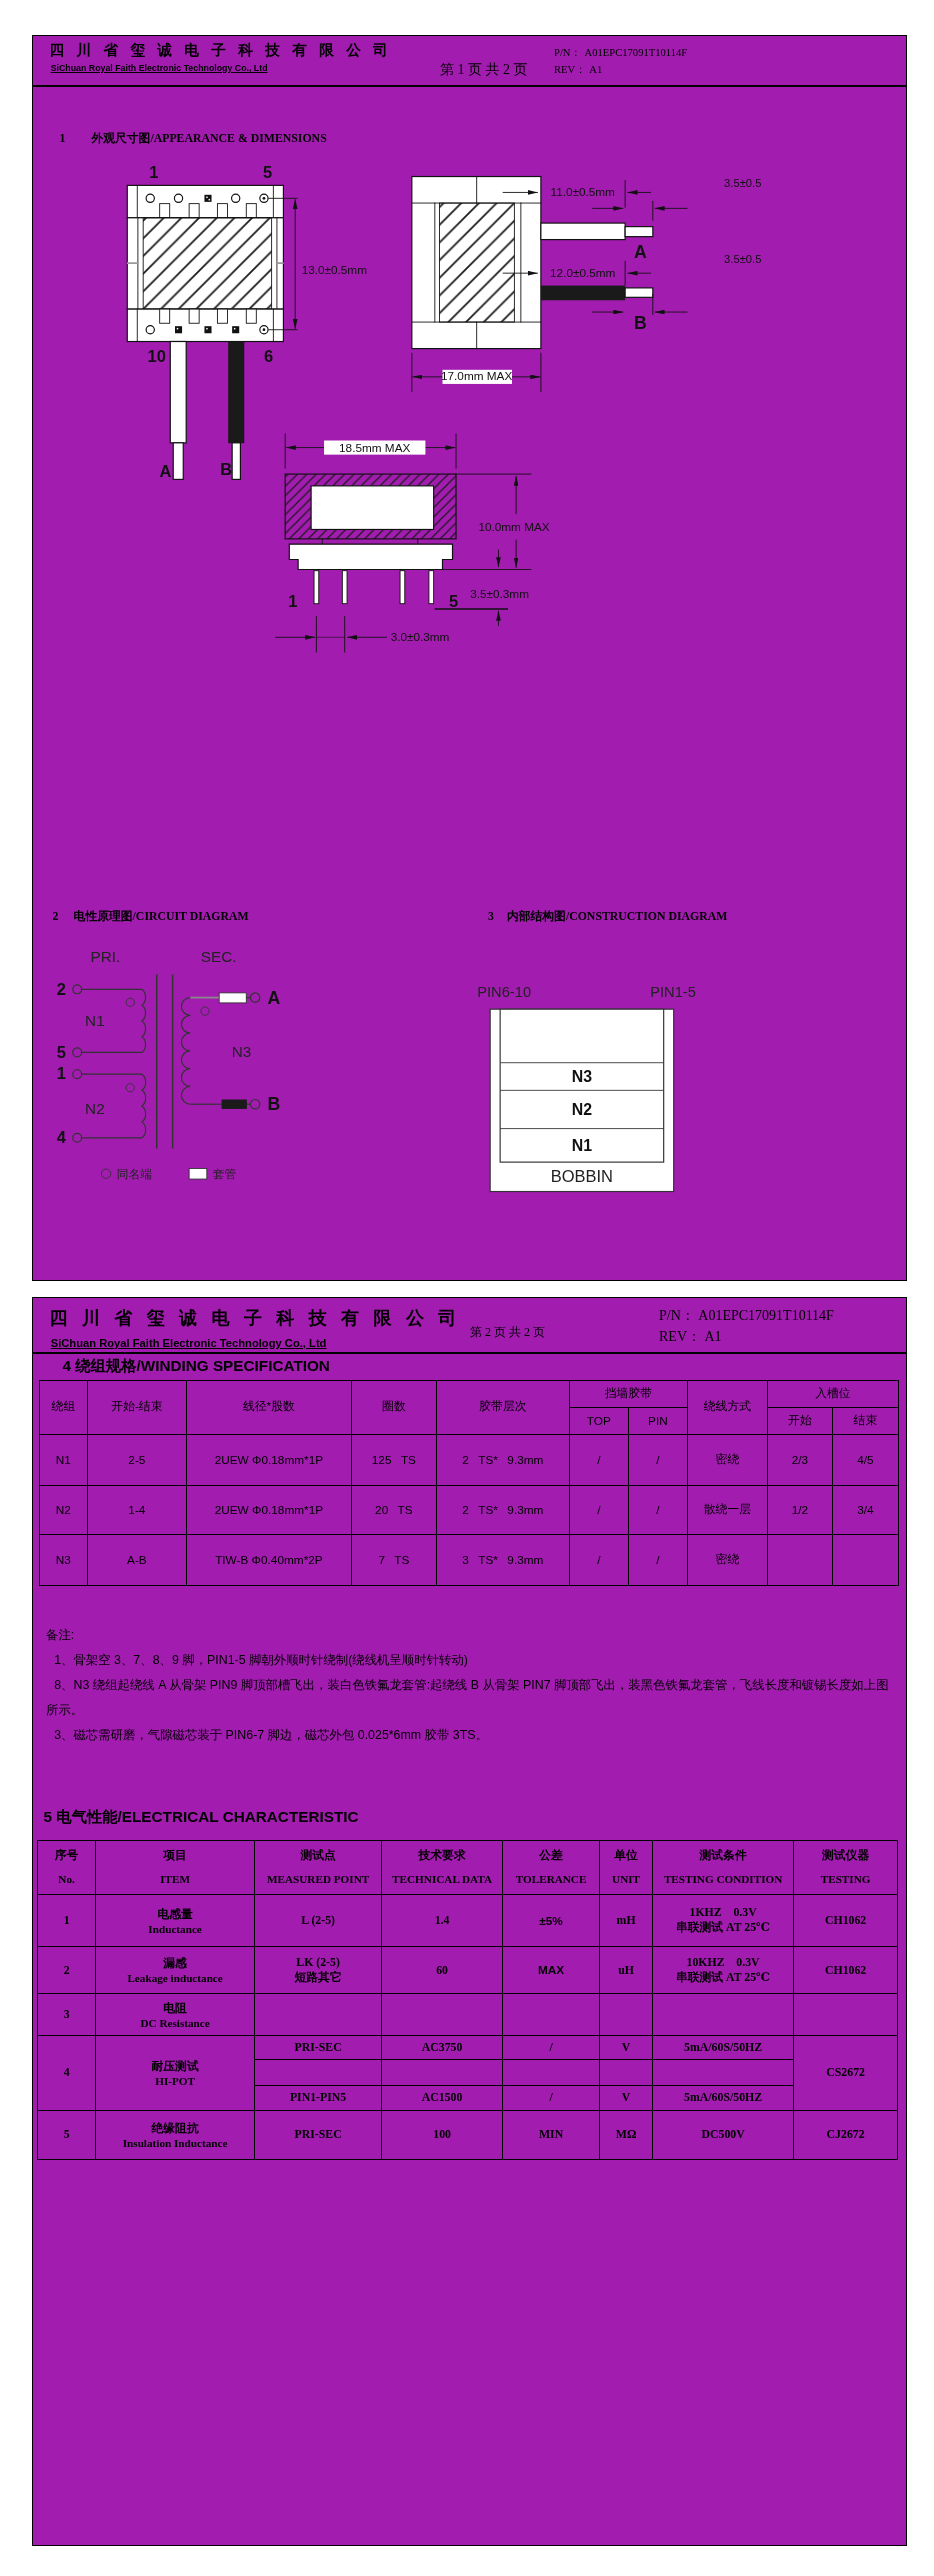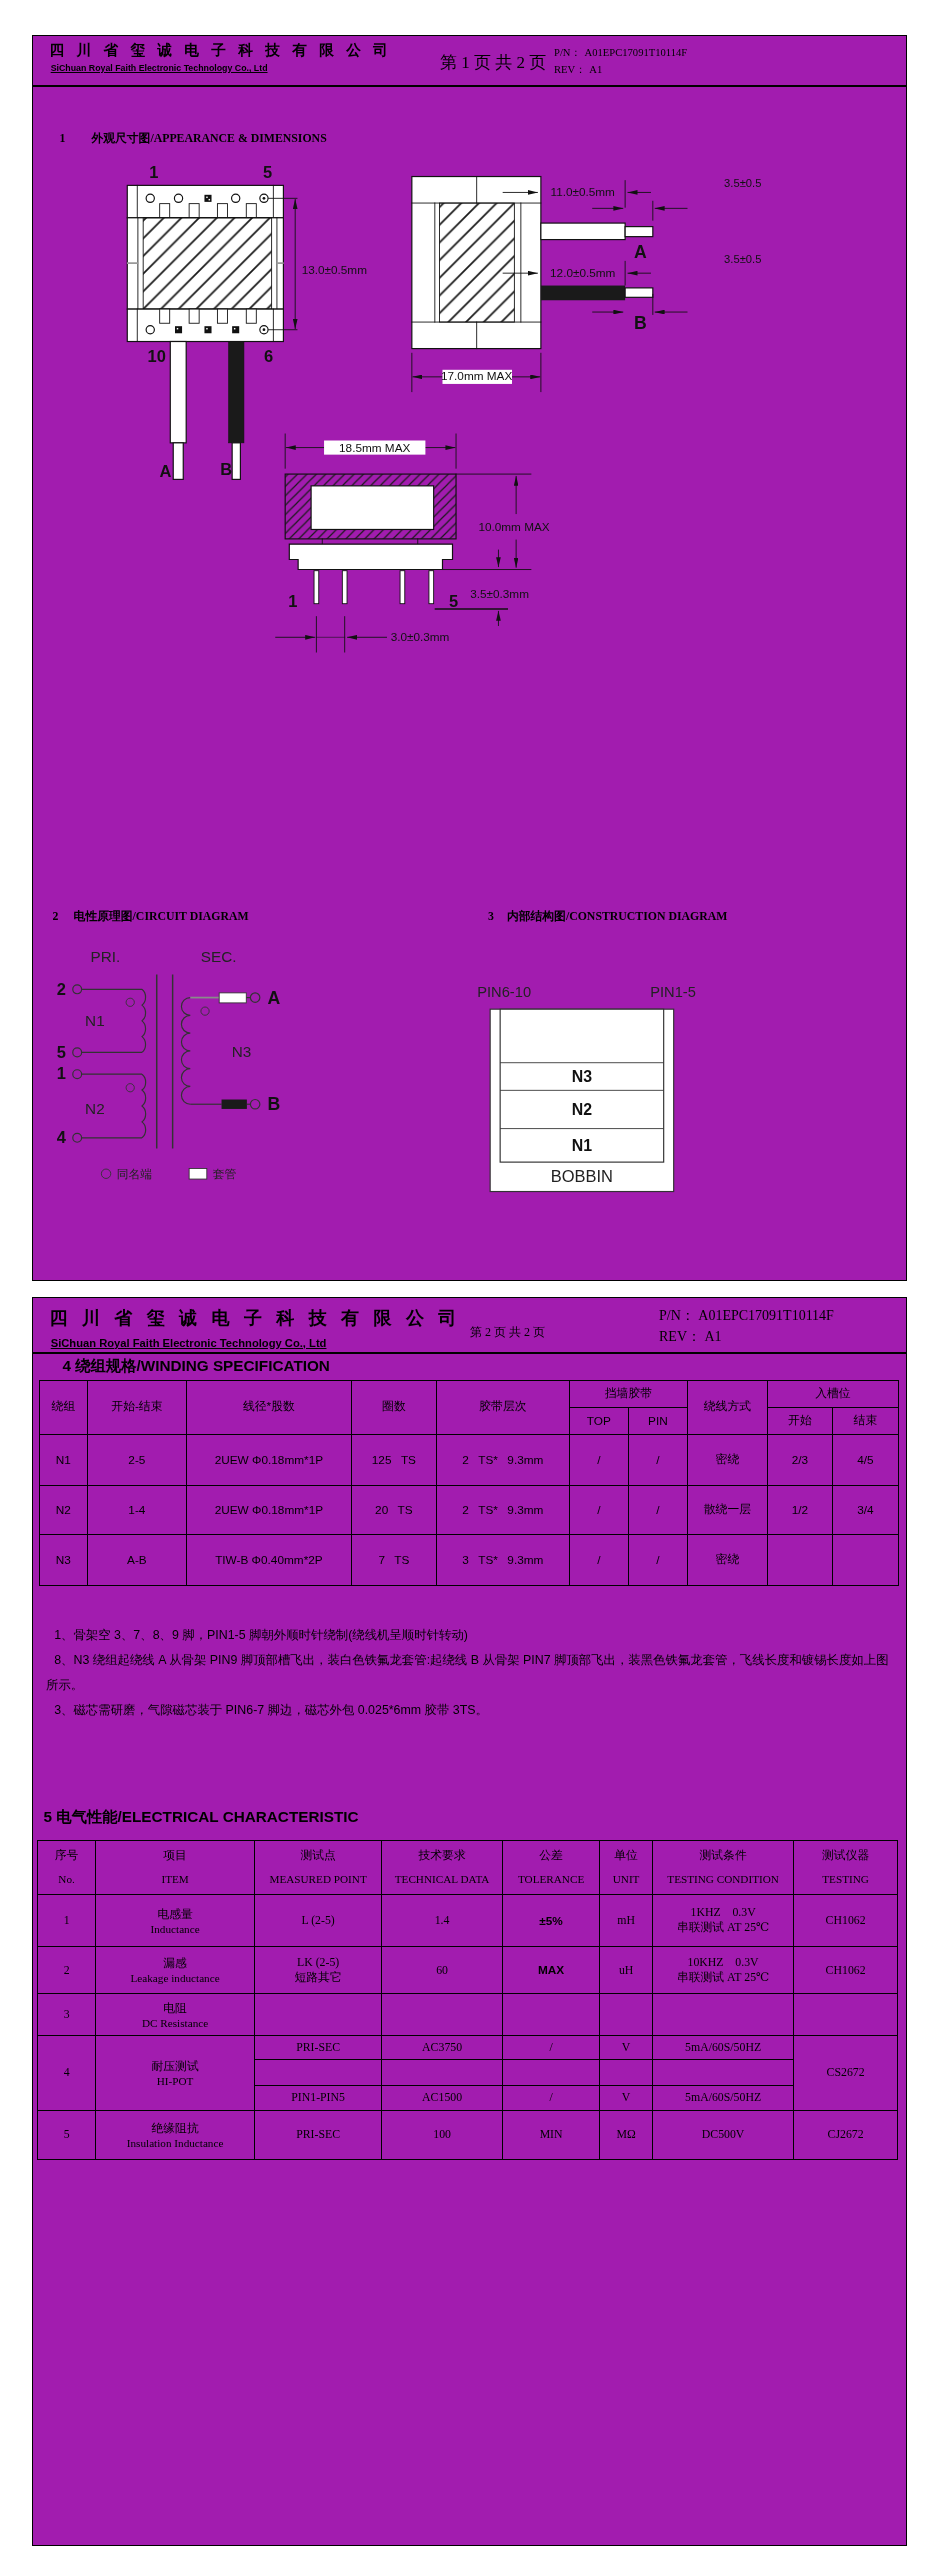--- a/index.html
+++ b/index.html
@@ -10,21 +10,21 @@
   #page2{top:1297px;height:1247px}
   .abs{position:absolute}
   
   .co-cn{position:absolute;font-weight:bold;white-space:nowrap}
   #page1 .co-cn{left:16.5px;top:4.7px;font-size:14.7px;letter-spacing:4.1px}
   #page2 .co-cn{left:16.5px;top:8.2px;font-size:18px;letter-spacing:4.7px}
   .co-en{position:absolute;font-weight:bold;text-decoration:underline;white-space:nowrap}
   #page1 .co-en{left:17.7px;top:27px;font-size:8.8px}
   #page2 .co-en{left:17.7px;top:39px;font-size:11.2px}
   .page-no{position:absolute;font-family:"Liberation Serif","DejaVu Serif",serif;white-space:nowrap}
-  #page1 .page-no{left:407px;top:15px;font-size:17px}
+  #page1 .page-no{left:407px;top:25px;font-size:14px}
   #page2 .page-no{left:437px;top:26px;font-size:12px}
   .pn-block{position:absolute;font-family:"Liberation Serif","DejaVu Serif",serif}
   #page1 .pn-block{left:521px;top:8.2px;font-size:10.6px;line-height:17px}
   #page2 .pn-block{left:626px;top:7px;font-size:14px;line-height:21px}
   .pn-block span{margin-right:3.5px}
   .hdr-rule{position:absolute;left:0;width:100%;height:2.4px;background:#000}
   #page1 .hdr-rule{top:49px}
   #page2 .hdr-rule{top:54px}
   
   .sec-head{position:absolute;font-weight:bold;font-size:11.8px;
@@ -48,21 +48,21 @@
   .wt td{border-bottom-width:1.2px}
   .gap{margin-left:9.4px}
   
   .notes{position:absolute;left:13px;top:325px;width:851px;font-size:12.4px;line-height:25px;
          font-family:"Liberation Sans","DejaVu Sans",sans-serif}
   .note-item{text-indent:8.2px}
   
   .et{position:absolute;left:4.1px;top:542px;width:860px;border-collapse:collapse;table-layout:fixed;
       font-size:11.8px;text-align:center;border:1.2px solid #000;
       font-family:"Liberation Serif","DejaVu Serif",serif}
-  .et th,.et td{border:0.6px solid #000;font-weight:normal;padding:0;vertical-align:middle;overflow:hidden}
+  .et th,.et td{border:0.6px solid #000;font-weight:bold;padding:0;vertical-align:middle;overflow:hidden}
   .et thead th{border-bottom-width:1.2px;line-height:23.6px}
   .et tr.major td{border-bottom-width:1.2px}
   .et .en{font-size:11.2px}
   .et .pre{white-space:pre-wrap}
   .et .bsans{font-weight:bold;font-family:"Liberation Sans","DejaVu Sans",sans-serif}
 </style>
 </head>
 <body>
 
 <div class="page" id="page1">
@@ -409,20 +409,21 @@
         <td>/</td>
         <td>/</td>
         <td>密绕</td>
         <td></td>
         <td></td>
       </tr>
     </tbody>
   </table>
 
   <div class="notes">
+    <div>备注:</div>
     <div class="note-item">1、骨架空 3、7、8、9 脚，PIN1-5 脚朝外顺时针绕制(绕线机呈顺时针转动)</div>
     <div class="note-item">8、N3 绕组起绕线 A 从骨架 PIN9 脚顶部槽飞出，装白色铁氟龙套管:起绕线 B 从骨架 PIN7 脚顶部飞出，装黑色铁氟龙套管，飞线长度和镀锡长度如上图所示。</div>
     <div class="note-item">3、磁芯需研磨，气隙磁芯装于 PIN6-7 脚边，磁芯外包 0.025*6mm 胶带 3TS。</div>
   </div>
 
   <div class="big-head" style="left:10.6px;top:509px">5 电气性能/ELECTRICAL CHARACTERISTIC</div>
 
   <table class="et">
     <colgroup>
       <col style="width:58px">

